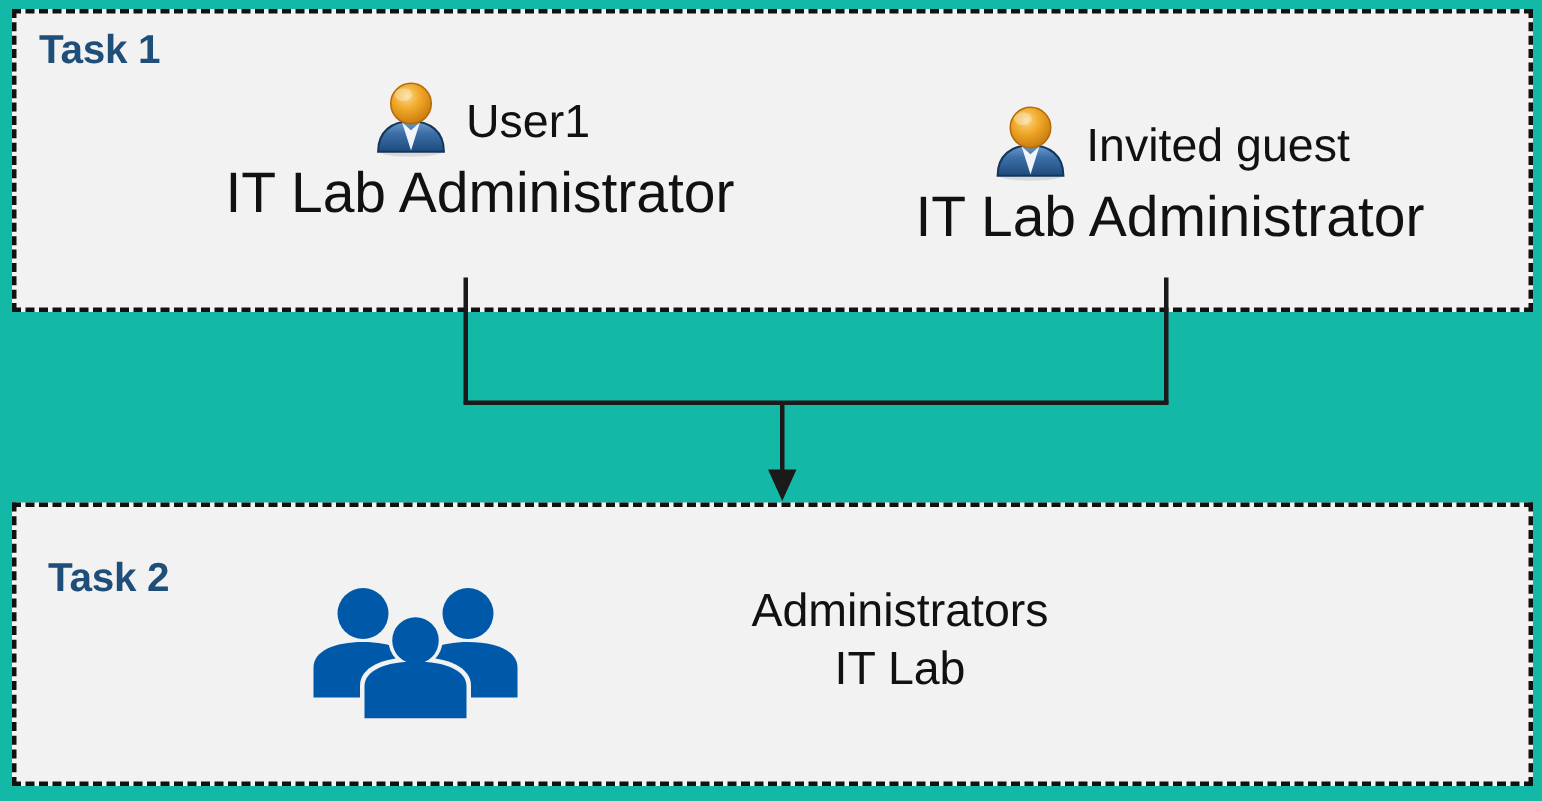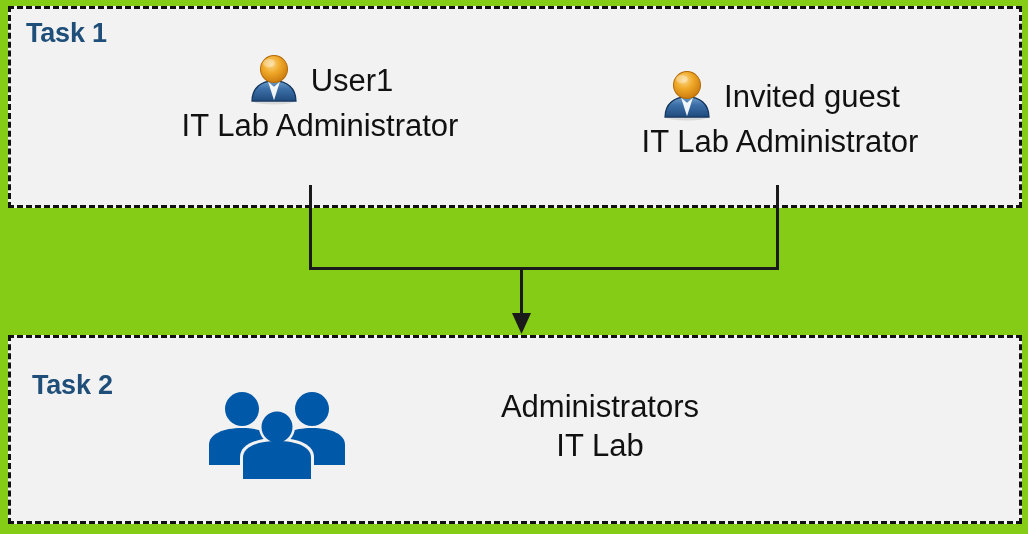--- a/index.html
+++ b/index.html
@@ -7,21 +7,21 @@
     padding: 0;
     background: #ffffff;
   }
   body {
     font-family: "Liberation Sans", sans-serif;
   }
   #canvas {
     position: relative;
     width: 1028px;
     height: 534px;
-    background: #84cc16;
+    background: #14b8a6;
     overflow: hidden;
   }
 
   
   .task-box {
     position: absolute;
     background: #F2F2F2;
     border: 3px dashed #111111;
     box-sizing: border-box;
   }
@@ -54,21 +54,21 @@
     justify-content: center;
     gap: 10px;
     height: 56px;
   }
   .person-name {
     font-size: 31px;
     color: #111111;
     line-height: 1;
   }
   .person-role {
-    font-size: 31px;
+    font-size: 38px;
     color: #111111;
     line-height: 1.05;
     margin-top: 2px;
   }
 
   .user-icon { width: 54px; height: 54px; display: block; flex: 0 0 auto; }
 
   
   #group-icon {
     position: absolute;

